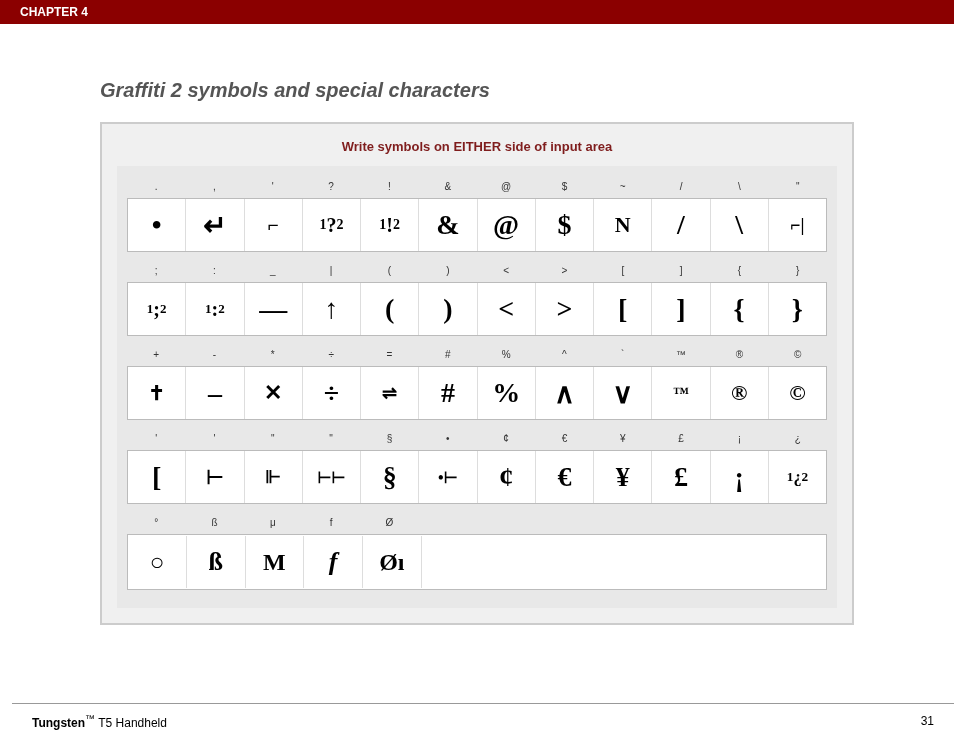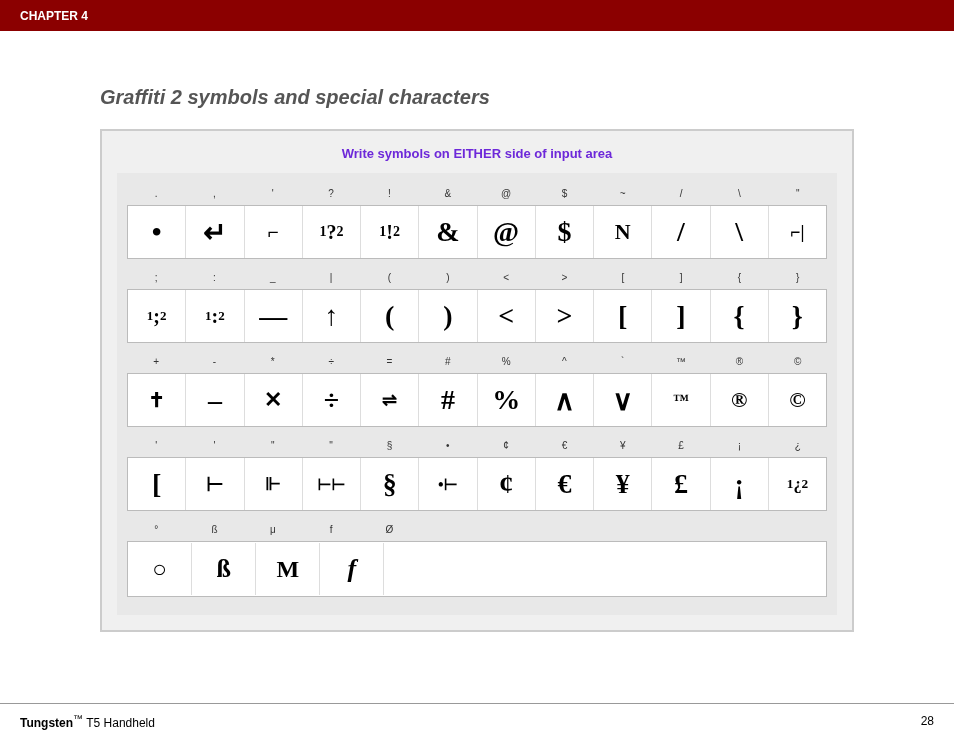--- a/index.html
+++ b/index.html
@@ -8,21 +8,21 @@
       height: 738px;
       background: #ffffff;
       font-family: Arial, sans-serif;
       position: relative;
       overflow: hidden;
     }
 
     
     .header-bar {
       width: 100%;
-      height: 31px;
+      height: 24px;
       background-color: #8b0000;
       display: flex;
       align-items: center;
       padding: 0 20px;
     }
     .header-chapter {
       color: #ffffff;
       font-size: 12px;
       font-weight: bold;
       flex: 0 0 auto;
@@ -56,21 +56,21 @@
       background: #f0f0f0;
       padding: 15px;
       width: 100%;
     }
 
     .table-header {
       text-align: center;
       font-size: 13px;
       font-weight: bold;
       margin-bottom: 12px;
-      color: #6d28d9;
+      color: #7f1d1d;
     }
 
     .symbol-grid {
       background: #e8e8e8;
       padding: 10px;
     }
 
     .label-row {
       display: flex;
       align-items: center;
@@ -115,21 +115,21 @@
     }
 
     .glyph-cell.small-glyph {
       font-size: 20px;
     }
 
     
     .footer {
       position: absolute;
       bottom: 0;
-      left: 0;
+      left: 12px;
       right: 0;
       height: 35px;
       border-top: 1px solid #999;
       display: flex;
       align-items: center;
       padding: 0 20px;
       justify-content: space-between;
     }
     .footer-brand {
       font-size: 12px;
@@ -291,31 +291,32 @@
         <div class="label-cell"></div>
         <div class="label-cell"></div>
         <div class="label-cell"></div>
       </div>
 
       <div class="glyph-row" style="min-height:56px;">
         <div class="glyph-cell" style="font-size:24px">○</div>
         <div class="glyph-cell" style="font-size:26px">ß</div>
         <div class="glyph-cell" style="font-size:24px">M</div>
         <div class="glyph-cell" style="font-size:26px; font-style:italic;">f</div>
+        <div class="glyph-cell" style="font-size:24px">Øı</div>
         <div class="glyph-cell" style="border:none;"></div>
         <div class="glyph-cell" style="border:none;"></div>
         <div class="glyph-cell" style="border:none;"></div>
         <div class="glyph-cell" style="border:none;"></div>
         <div class="glyph-cell" style="border:none;"></div>
         <div class="glyph-cell" style="border:none;"></div>
         <div class="glyph-cell" style="border:none;"></div>
       </div>
 
     </div>
   </div>
 </div>
 
 <div class="footer">
   <div class="footer-brand">
     <span class="brand-name">Tungsten</span><sup>™</sup> <span>T5 Handheld</span>
   </div>
-  <div class="footer-page">28</div>
+  <div class="footer-page">31</div>
 </div>
 
 </body></html>

